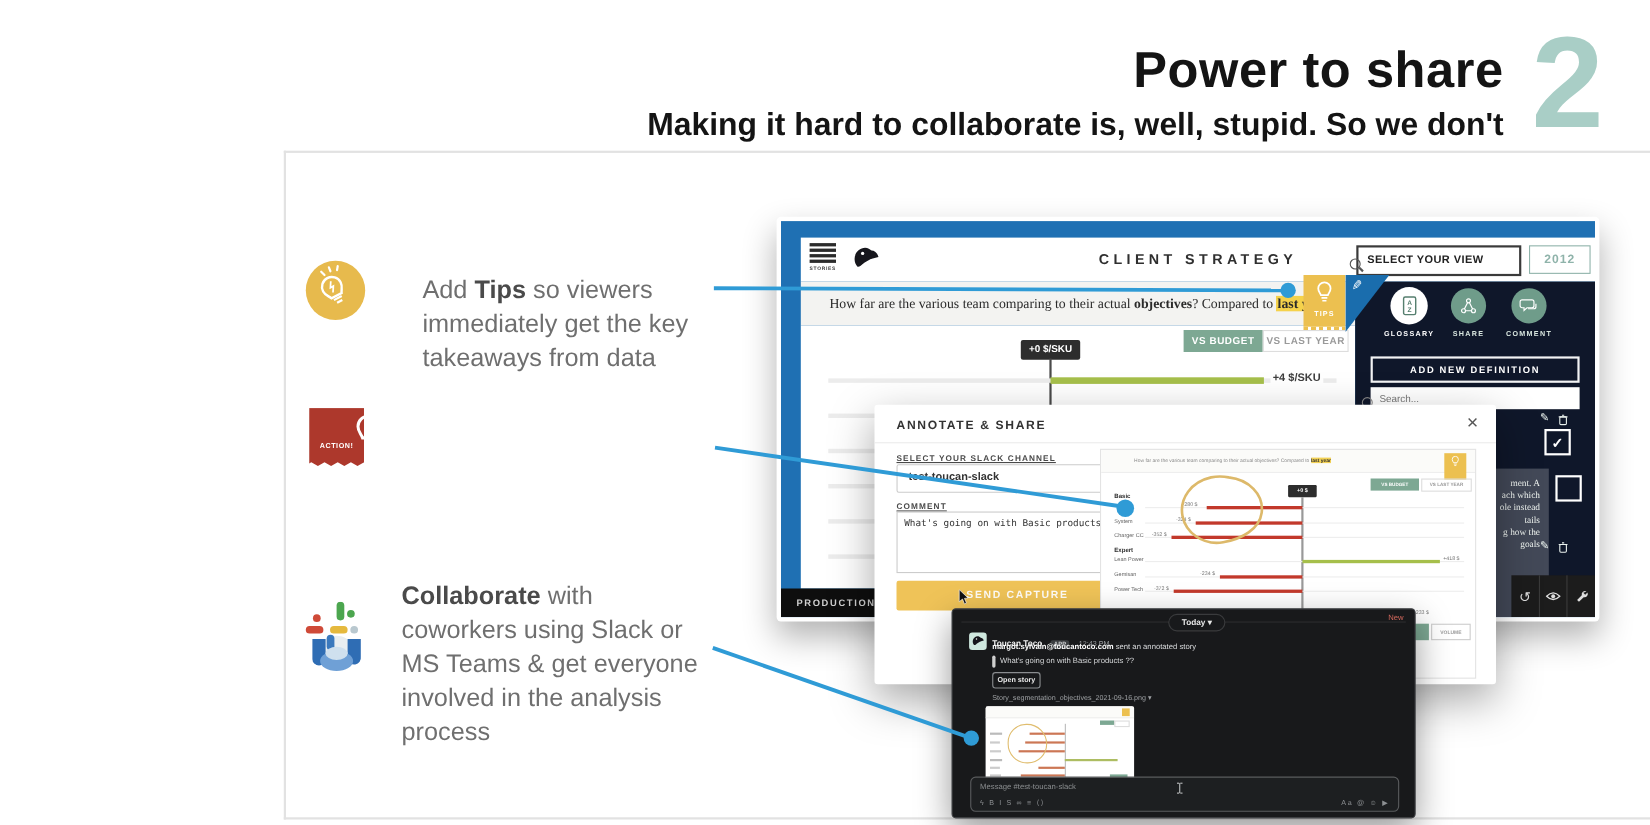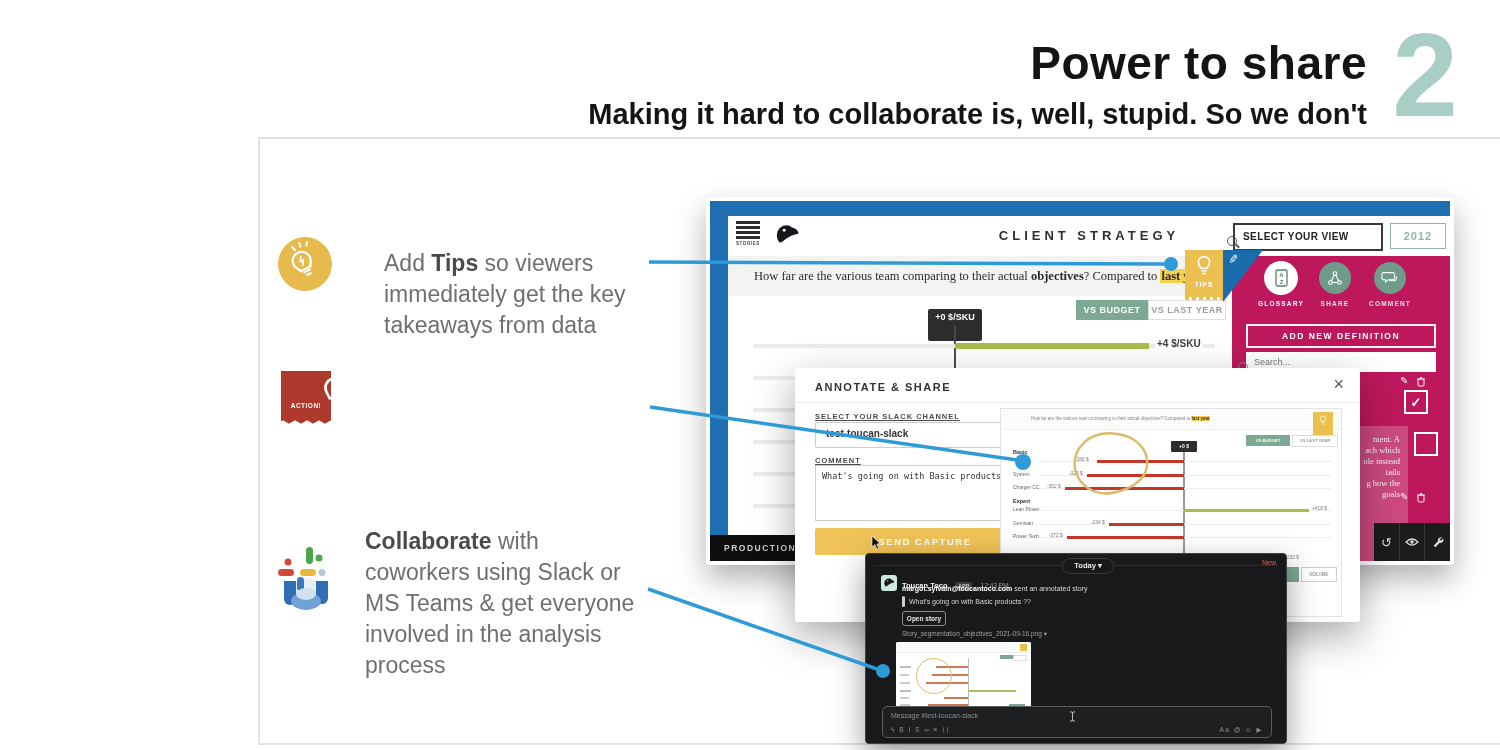--- a/index.html
+++ b/index.html
@@ -137,38 +137,38 @@
       <div class="abs" style="left:18px;top:55px;width:504px;height:40px;background:#f3f3f1;">
         <div class="abs nowrap" style="left:26px;top:0;line-height:40px;font-family:'Liberation Serif',serif;font-size:12.5px;color:#2a2a2a;">
           <span>How far are the various team comparing to their actual </span><b>objectives</b><span>? Compared to </span><b style="background:#f5d24b;padding:0 1px;">last year</b><span>?</span>
         </div>
       </div>
 
       <div class="abs" style="left:18px;top:95px;width:504px;height:239px;background:#fff;">
         <div class="abs" style="left:348px;top:4px;width:72px;height:20px;background:#7da893;color:#fff;text-align:center;line-height:20px;font-size:9px;font-weight:700;letter-spacing:.5px;">VS BUDGET</div>
         <div class="abs" style="left:420px;top:4px;width:76px;height:18px;background:#fff;border:1px solid #ddd;color:#9a9a9a;text-align:center;line-height:18px;font-size:9px;font-weight:700;letter-spacing:.5px;">VS LAST YEAR</div>
 
-        <div class="abs" style="left:200px;top:13px;width:54px;height:32px;background:#2d2d2d;border-radius:2px;color:#fff;text-align:center;line-height:17px;font-size:9px;font-weight:700;">+0 $/SKU</div>
+        <div class="abs" style="left:200px;top:13px;width:54px;height:18px;background:#2d2d2d;border-radius:2px;color:#fff;text-align:center;line-height:17px;font-size:9px;font-weight:700;">+0 $/SKU</div>
         <div class="abs" style="left:226px;top:30px;width:2px;height:202px;background:#4a4a4a;"></div>
 
         <div class="track" style="left:25px;top:48px;width:462px;"></div>
         <div class="gbar" style="left:227px;top:47px;width:194px;"></div>
         <div class="barlabel" style="left:427px;top:42px;">+4 $/SKU</div>
 
         <div class="track" style="left:25px;top:80px;width:462px;"></div>
         <div class="gbar" style="left:227px;top:79px;width:98px;"></div>
         <div class="barlabel" style="left:330px;top:74px;">+2 $/SKU</div>
 
         <div class="track" style="left:25px;top:112px;width:462px;"></div>
         <div class="track" style="left:25px;top:144px;width:462px;"></div>
         <div class="track" style="left:25px;top:176px;width:462px;"></div>
         <div class="track" style="left:25px;top:208px;width:462px;"></div>
       </div>
 
-      <div class="abs" style="left:522px;top:55px;width:218px;height:305px;background:#be185d;">
+      <div class="abs" style="left:522px;top:55px;width:218px;height:305px;background:#0f172a;">
         <div class="circ" style="left:32px;top:5px;width:34px;height:34px;background:#fff;">
           <svg width="20" height="20" viewBox="0 0 20 20">
             <rect x="5" y="2" width="11" height="16" rx="1.5" fill="none" stroke="#567f6f" stroke-width="1.3"></rect>
             <text x="10.5" y="9" font-size="6" font-weight="bold" fill="#567f6f" text-anchor="middle" font-family="Liberation Sans,sans-serif">A</text>
             <text x="10.5" y="16" font-size="6" font-weight="bold" fill="#567f6f" text-anchor="middle" font-family="Liberation Sans,sans-serif">Z</text>
           </svg>
         </div>
         <div class="circ" style="left:87px;top:6px;width:32px;height:32px;background:#6f9c8a;">
           <svg width="18" height="18" viewBox="0 0 20 20">
             <path d="M10 5 L5 15 L15 15 Z" fill="none" stroke="#fff" stroke-width="1.2"></path>

